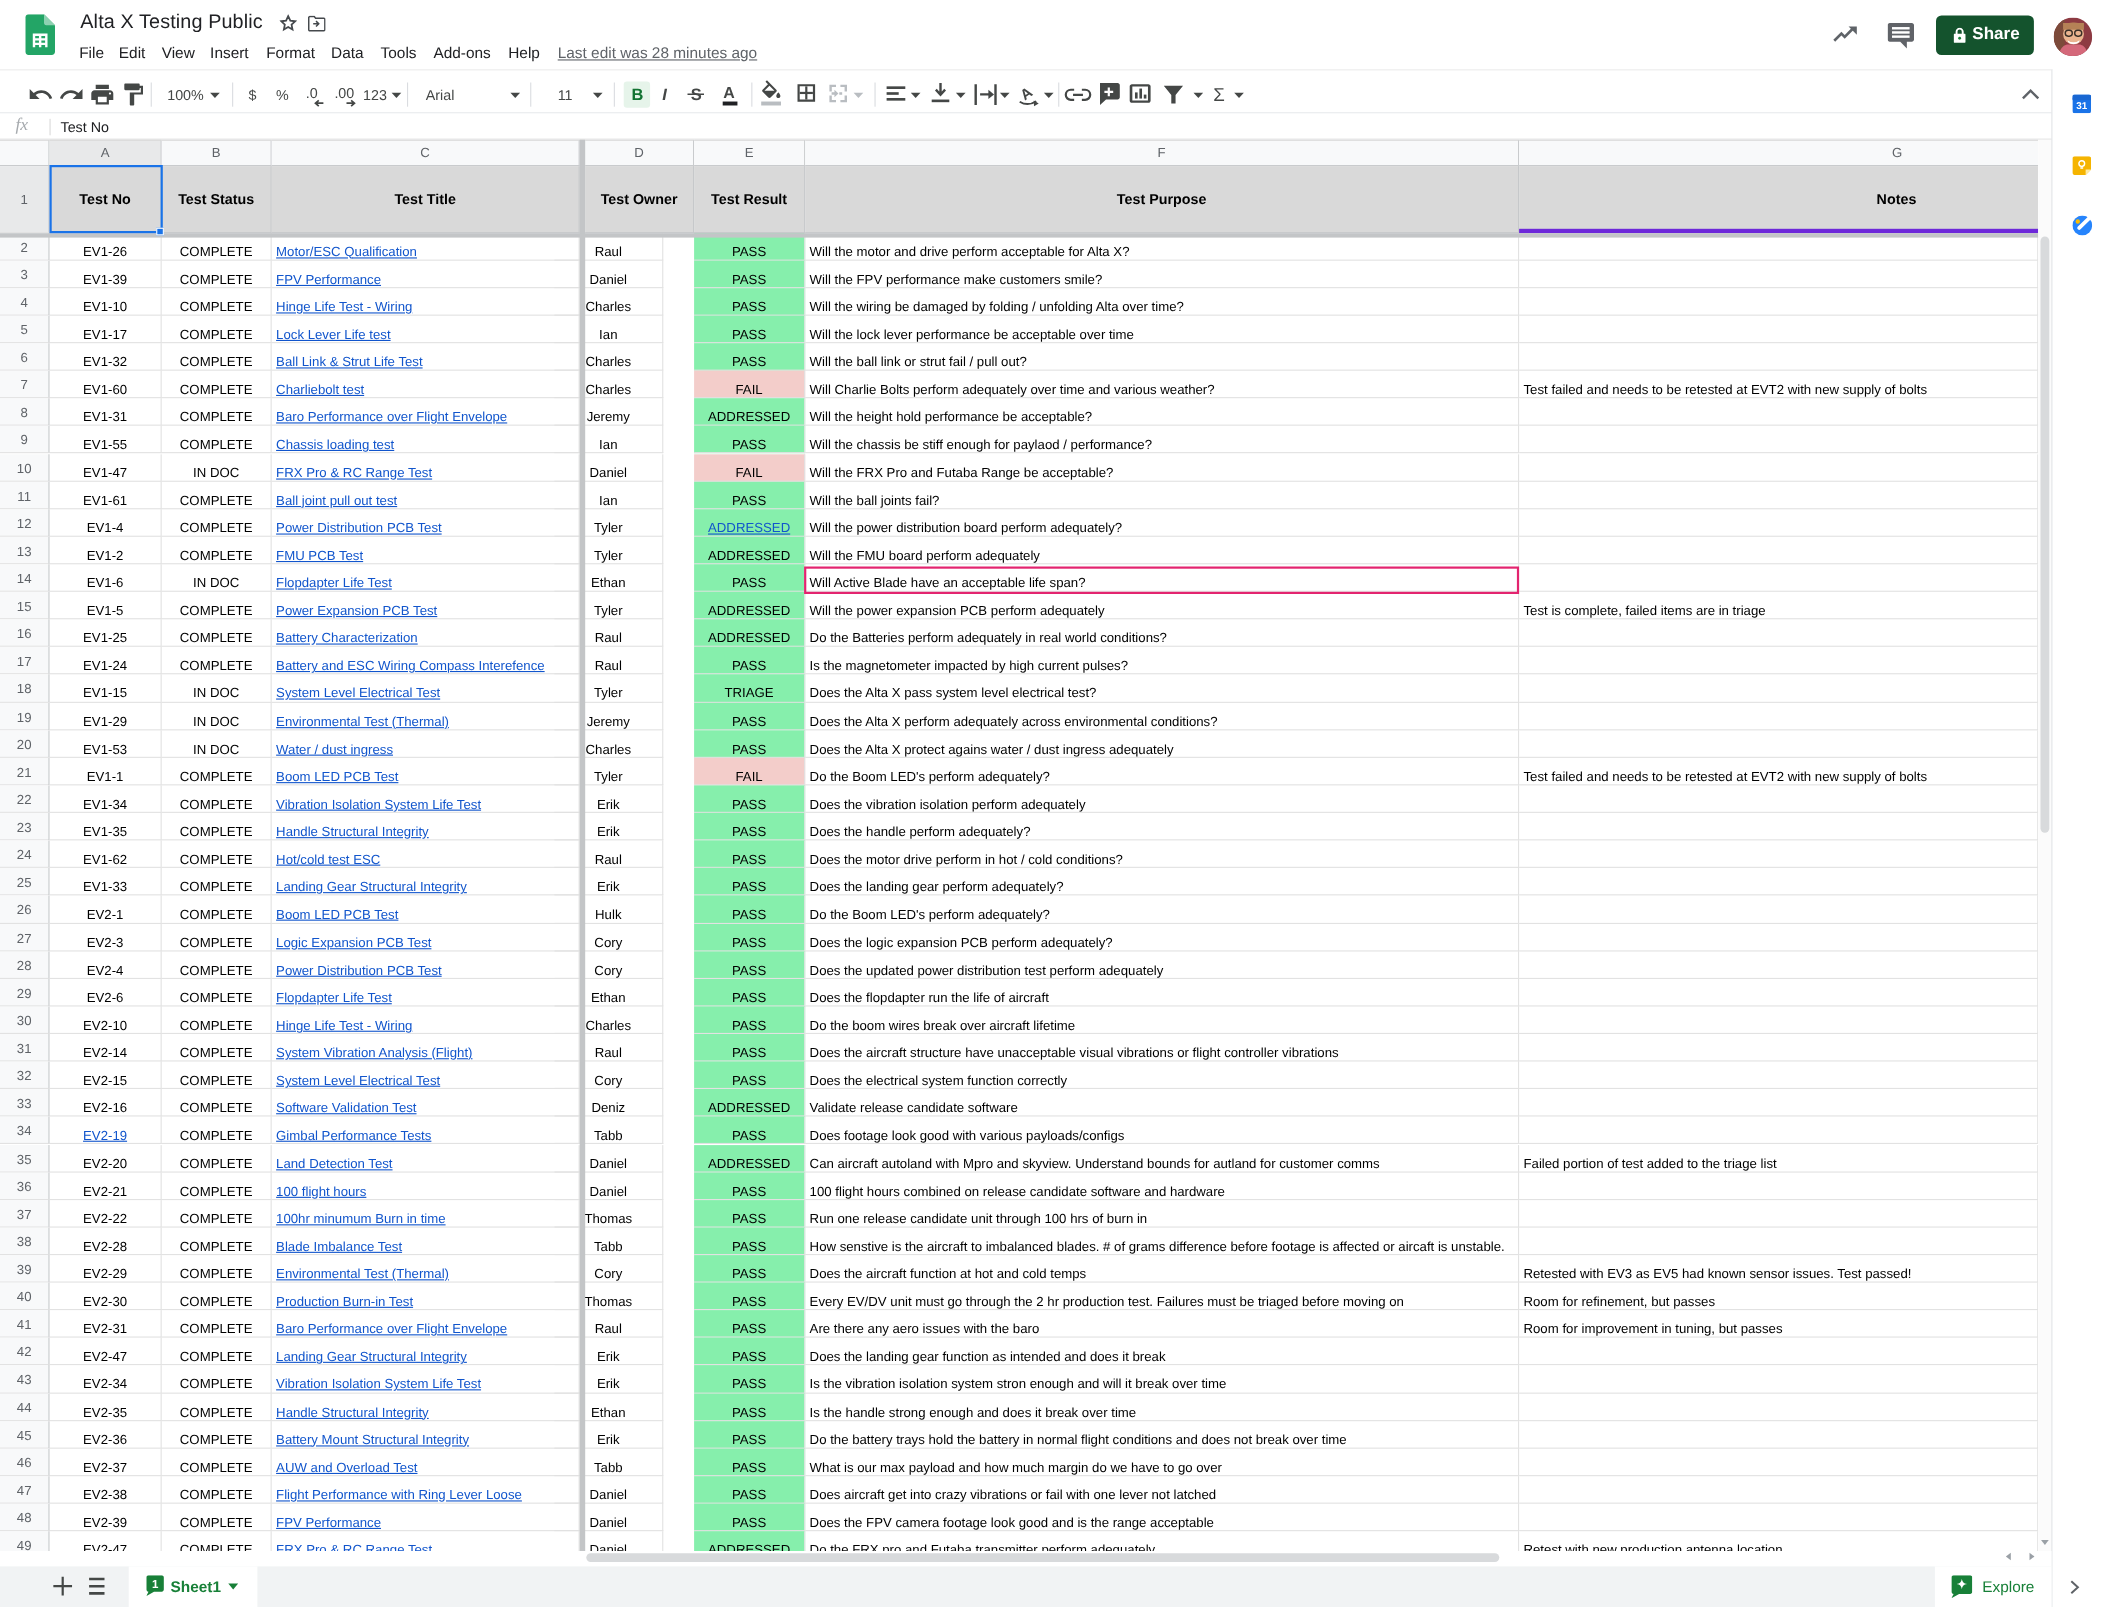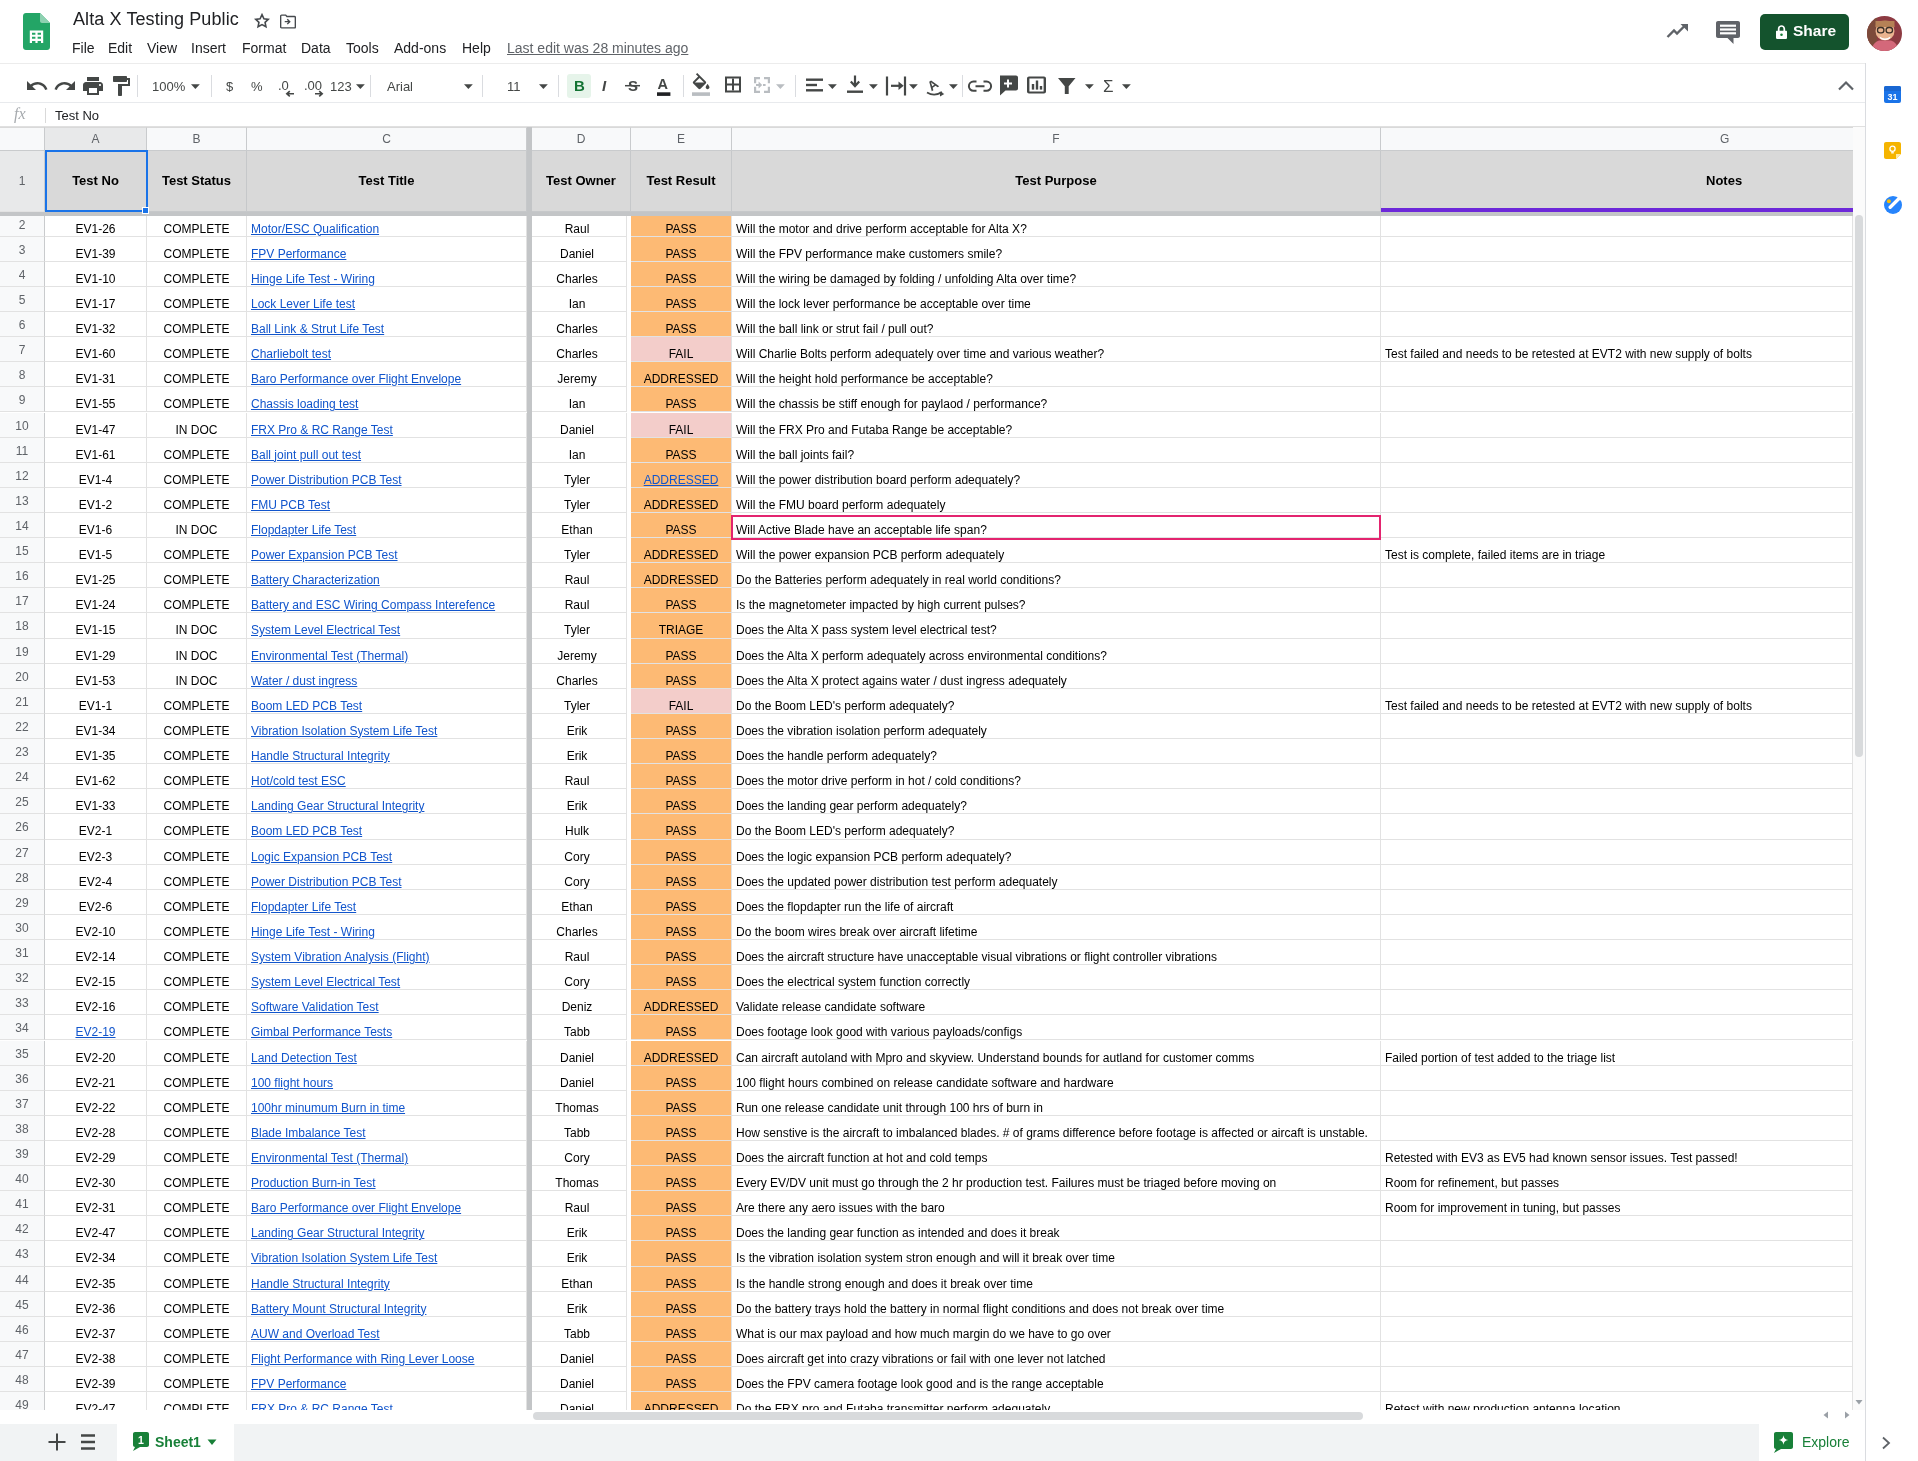--- a/index.html
+++ b/index.html
@@ -9,25 +9,25 @@
 
 .r{position:absolute;left:0;width:1853px;height:25.12px}
 .r .n{position:absolute;left:0;top:0;width:45px;height:100%;background:#f8f9fa;
   border-right:1px solid #c9cbcd;border-bottom:1px solid #e2e2e2;
   font-size:12px;color:#5f6368;text-align:center;line-height:26px}
 .c{position:absolute;top:0;height:100%;border-right:1px solid #e2e2e2;border-bottom:1px solid #e2e2e2;
   font-size:12px;color:#000;text-align:center;line-height:35.4px;white-space:nowrap;overflow:hidden}
 .ca{left:45px;width:102px}
 .cb{left:147px;width:100px}
 .cc{left:247px;width:280px;text-align:left;padding-left:4px}
-.cd{left:528px;width:99px}
+.cd{left:504px;width:99px}
 .ce{left:631px;width:101px}
 .cf{left:732px;width:649px;text-align:left;padding-left:4px}
 .cg{left:1381px;width:472px;text-align:left;padding-left:4px}
-.pg{background:#fdba74}
+.pg{background:#86efac}
 .pr{background:#f3cdca}
 .lk{color:#1155cc;text-decoration:underline}
 </style></head>
 <body>
 
 <div class="abs" style="left:0;top:0;width:1918px;height:63px;background:#fff"></div>
 <svg class="abs" style="left:23px;top:13px" width="27" height="37" viewBox="0 0 27 37">
  <path d="M17 0 H3 C1.3 0 0 1.3 0 3 V34 C0 35.7 1.3 37 3 37 H24 C25.7 37 27 35.7 27 34 V10 Z" fill="#23a566"></path>
  <path d="M17 0 L27 10 H19 C17.9 10 17 9.1 17 8 Z" fill="#8ed1b1"></path>
  <path d="M6.8 17.5 h13.4 v12.5 h-13.4 Z M9 19.7 v2 h3.4 v-2 Z M14.6 19.7 v2 h3.4 v-2 Z M9 23.8 v2 h3.4 v-2 Z M14.6 23.8 v2 h3.4 v-2 Z M9 27.9 v2 h3.4 v-2 Z M14.6 27.9 v2 h3.4 v-2 Z" fill="#fff" fill-rule="evenodd"></path>

